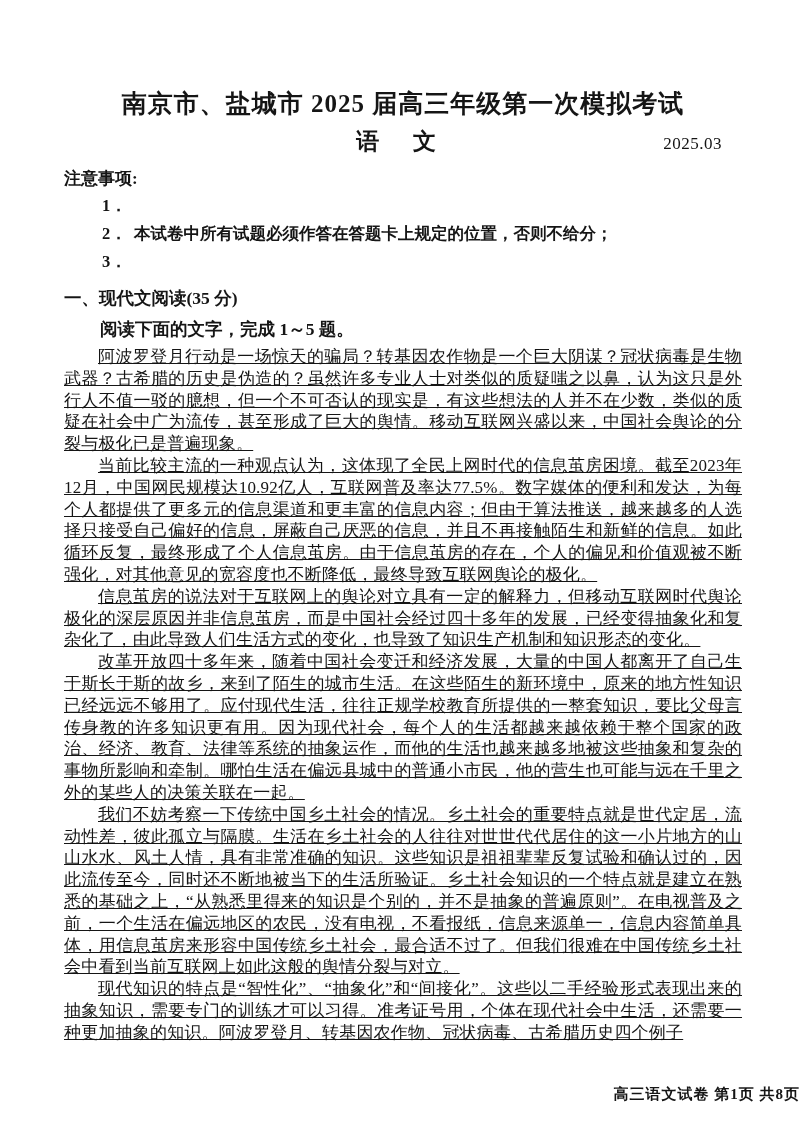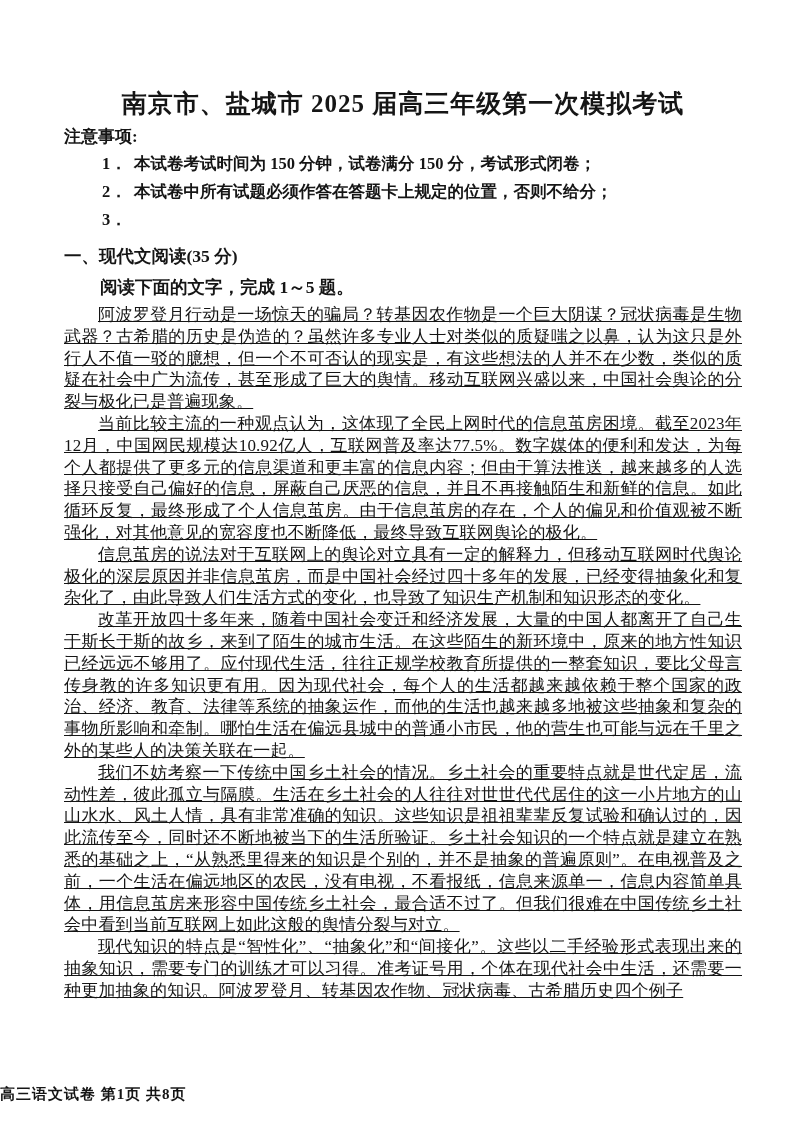--- a/index.html
+++ b/index.html
@@ -110,40 +110,43 @@
     margin: 0;
     text-indent: 2em;
     text-decoration: underline;
   }
   
   .page-footer {
     position: absolute;
     left: 0;
     right: 0;
     bottom: 28px;
-    text-align: left;
+    text-align: right;
     font-size: 15px;
     font-weight: 700;
     letter-spacing: 1px;
   }
 </style>
 </head>
 <body>
 
 <div class="page">
 
   <h1 class="exam-title">南京市、盐城市 2025 届高三年级第一次模拟考试</h1>
 
+  <div class="subject-row">
+    <div class="subject">语 文</div>
+    <div class="exam-date">2025.03</div>
+  </div>
 
   <div class="notice">
     <div class="notice-heading">注意事项:</div>
 
     <div class="notice-item">
       <span class="num">1．</span>
-      <span class="txt">本试卷考试时间为 150 分钟，试卷满分 150 分，考试形式闭卷；</span>
     </div>
     <div class="notice-item">
       <span class="num">2．</span>
       <span class="txt">本试卷中所有试题必须作答在答题卡上规定的位置，否则不给分；</span>
     </div>
     <div class="notice-item">
       <span class="num">3．</span>
     </div>
   </div>
 

